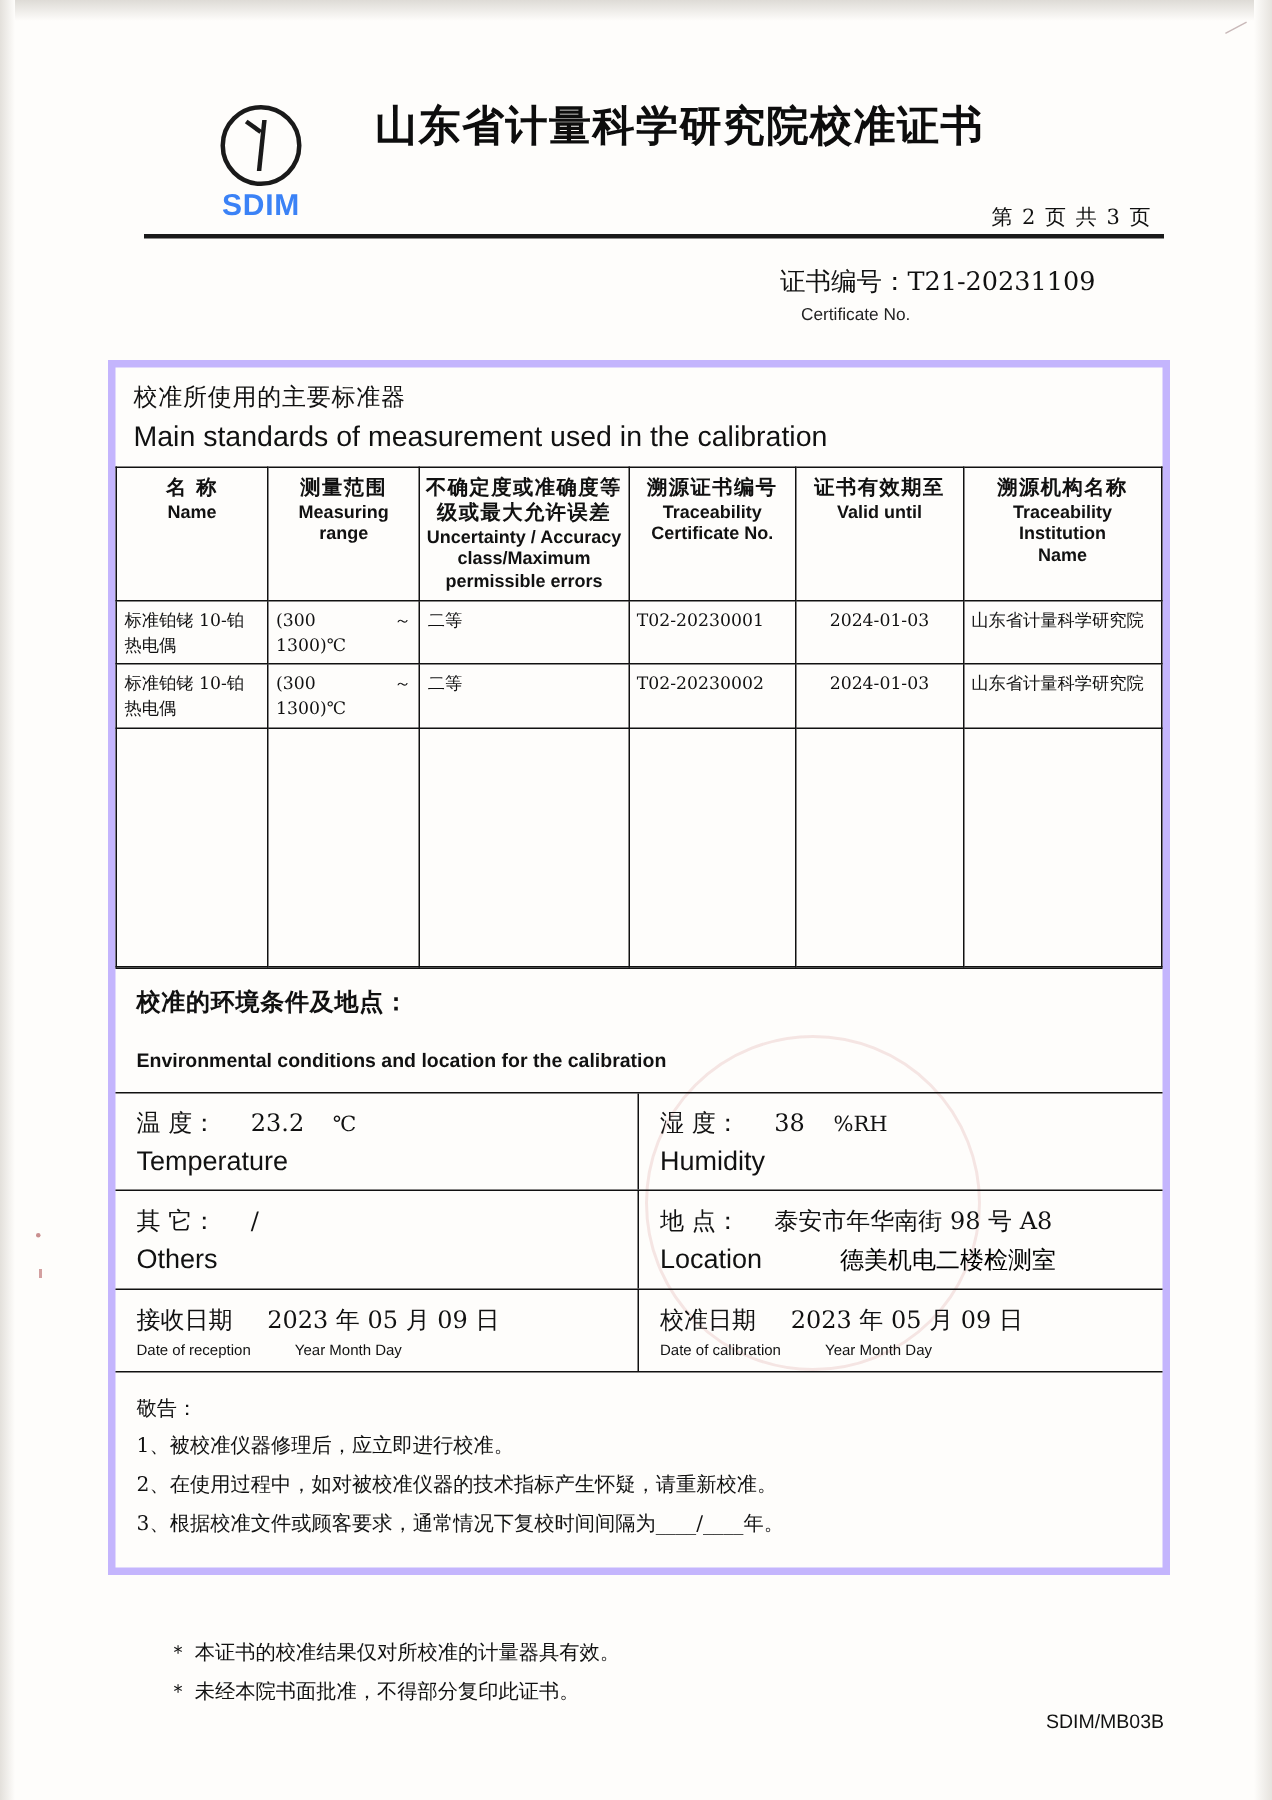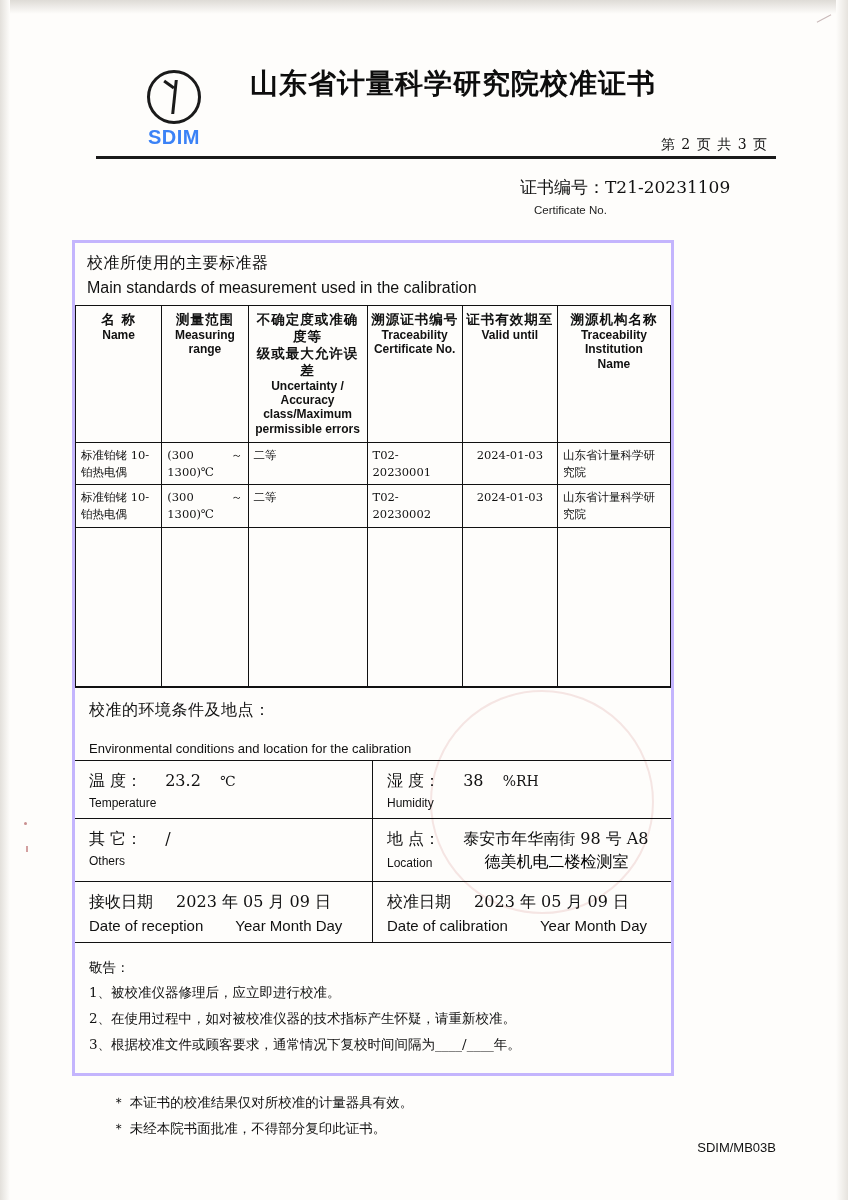--- a/index.html
+++ b/index.html
@@ -146,42 +146,42 @@
     color: #222;
     margin-top: 5px;
     margin-left: 14px;
   }
 
   
   .frame {
     position: absolute;
     left: 72px;
     top: 240px;
-    width: 602px;
-    border: 3px solid #c4b5fd;
+    width: 708px;
+    border: 5px solid #c4b5fd;
     box-sizing: border-box;
     background: transparent;
   }
   .sec {
     border-bottom: 1px solid #111;
   }
   .sec:last-child { border-bottom: none; }
 
   .std-head {
     padding: 10px 12px 8px 12px;
   }
   .std-head .cn {
     font-family: "DejaVu Serif", serif;
     font-size: 16px;
     color: #111;
     letter-spacing: 0.5px;
   }
   .std-head .en {
     font-family: "Liberation Sans", sans-serif;
-    font-size: 16px;
+    font-size: 19px;
     color: #111;
     margin-top: 5px;
   }
 
   table.std {
     width: 100%;
     border-collapse: collapse;
     table-layout: fixed;
   }
   table.std th, table.std td {
@@ -215,21 +215,22 @@
   }
   td.c { text-align: center; }
   .range-row {
     display: flex;
     justify-content: space-between;
   }
   .spacer-row td { height: 150px; border-top: none; }
 
   
   .env-head {
-    padding: 12px 14px 4px 14px;
+    padding: 12px 14px 14px 14px;
+    font-weight: bold;
   }
   .env-head .cn {
     font-family: "DejaVu Serif", serif;
     font-size: 16px;
     color: #111;
     letter-spacing: 0.5px;
   }
   .env-head .en {
     font-family: "Liberation Sans", sans-serif;
     font-size: 13px;
@@ -259,21 +260,21 @@
     font-size: 16px;
     padding-left: 18px;
   }
   .kv-unit {
     font-family: "DejaVu Serif", serif;
     font-size: 14px;
     padding-left: 14px;
   }
   .kv-en {
     font-family: "Liberation Sans", sans-serif;
-    font-size: 12px;
+    font-size: 18px;
     color: #111;
     margin-top: 4px;
   }
   .loc-line2 {
     font-family: "DejaVu Serif", serif;
     font-size: 16px;
     margin-top: 2px;
     margin-left: 52px;
   }
   .inline-en-row {
@@ -285,21 +286,21 @@
   .date-half { width: 50%; box-sizing: border-box; padding: 10px 14px 8px 14px; }
   .date-half.left { border-right: 1px solid #111; }
   .date-cn {
     font-family: "DejaVu Serif", serif;
     font-size: 16px;
     color: #111;
     white-space: nowrap;
   }
   .date-en {
     font-family: "Liberation Sans", sans-serif;
-    font-size: 15px;
+    font-size: 10px;
     color: #111;
     margin-top: 4px;
     white-space: nowrap;
   }
   .date-en .g1 { display: inline-block; width: 24px; }
 
   
   .notice {
     padding: 12px 14px 16px 14px;
   }

